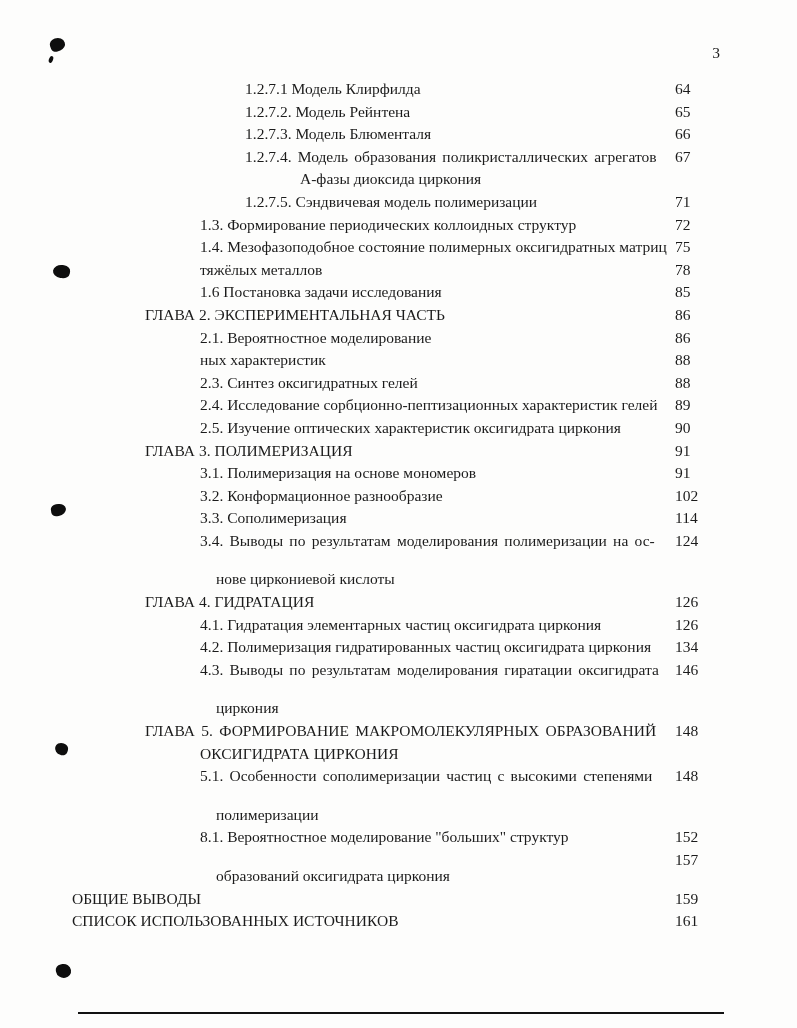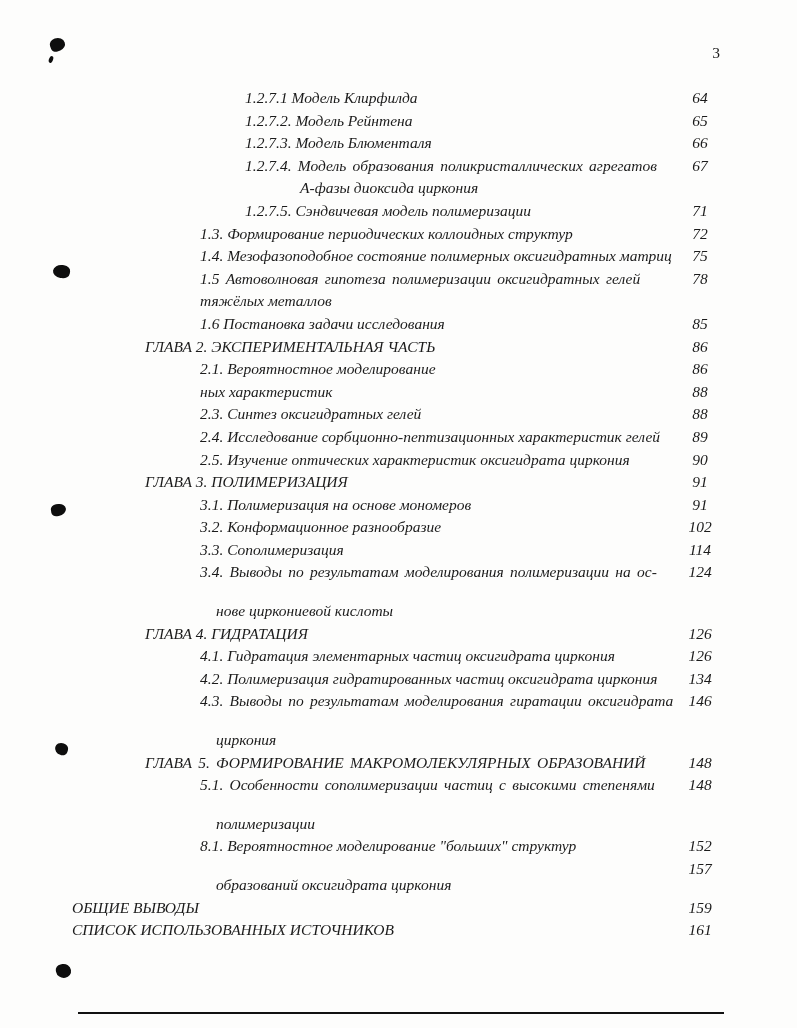--- a/index.html
+++ b/index.html
@@ -16,33 +16,32 @@
   .page-number-top {
     position: absolute;
     top: 44px;
     right: 77px;
     font-size: 15.5px;
   }
   .toc {
     position: absolute;
     left: 72px;
     right: 72px;
-    top: 87px;
-    font-style: italic;
+    top: 78px;
   }
   .toc-row {
     display: flex;
     align-items: flex-start;
     font-size: 15.5px;
     line-height: 22.6px;
   }
   .toc-text { flex: 1 1 auto; min-width: 0; }
   .toc-page {
     flex: 0 0 50px;
-    text-align: center;
+    text-align: left;
     white-space: nowrap;
   }
   .line1, .line2 { white-space: nowrap; }
   .just { word-spacing: 2.4px; }
   
   .ind-0 { padding-left: 0; }
   .ind-1 { padding-left: 73px; }
   .ind-2 { padding-left: 128px; }
   .ind-3 { padding-left: 173px; }
   .ind-4 { padding-left: 228px; }
@@ -124,21 +123,20 @@
   <div class="toc-row">
     <div class="toc-text">
       <div class="line1 ind-2">1.4. Мезофазоподобное состояние полимерных оксигидратных матриц</div>
 
     </div>
     <div class="toc-page">75</div>
   </div>
 
   <div class="toc-row">
     <div class="toc-text">
-      <div class="line1 ind-2 just">1.5 Автоволновая гипотеза полимеризации оксигидратных гелей</div>
       <div class="line2 ind-2">тяжёлых металлов</div>
     </div>
     <div class="toc-page">78</div>
   </div>
 
   <div class="toc-row">
     <div class="toc-text">
       <div class="line1 ind-2">1.6 Постановка задачи исследования</div>
 
     </div>
@@ -260,20 +258,21 @@
     <div class="toc-text">
       <div class="line1 ind-2 just">4.3. Выводы по результатам моделирования гиратации оксигидрата</div>
       <div class="line2 ind-5">циркония</div>
     </div>
     <div class="toc-page">146</div>
   </div>
 
   <div class="toc-row">
     <div class="toc-text">
       <div class="line1 ind-1 just">ГЛАВА 5. ФОРМИРОВАНИЕ МАКРОМОЛЕКУЛЯРНЫХ ОБРАЗОВАНИЙ</div>
+      <div class="line2 ind-2">ОКСИГИДРАТА ЦИРКОНИЯ</div>
     </div>
     <div class="toc-page">148</div>
   </div>
 
   <div class="toc-row">
     <div class="toc-text">
       <div class="line1 ind-2 just">5.1. Особенности сополимеризации частиц с высокими степенями</div>
       <div class="line2 ind-5">полимеризации</div>
     </div>
     <div class="toc-page">148</div>

